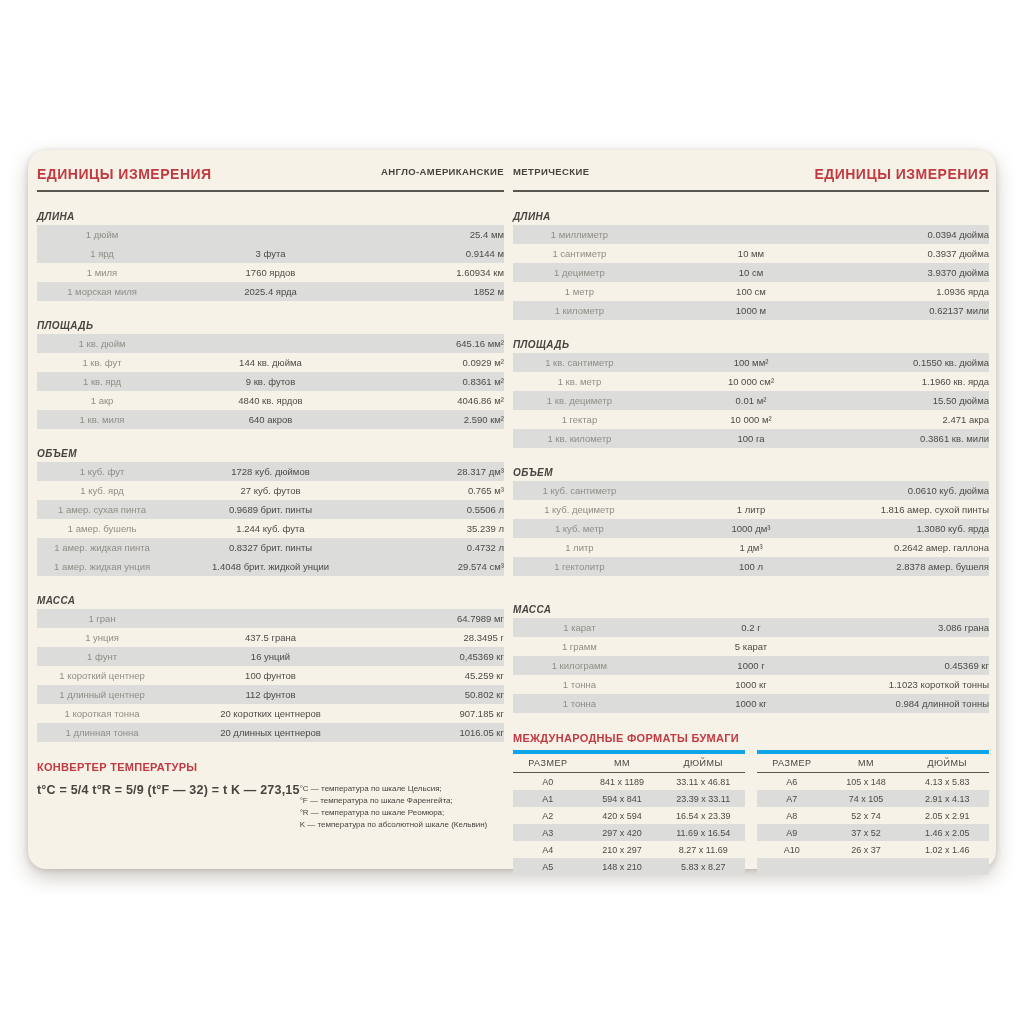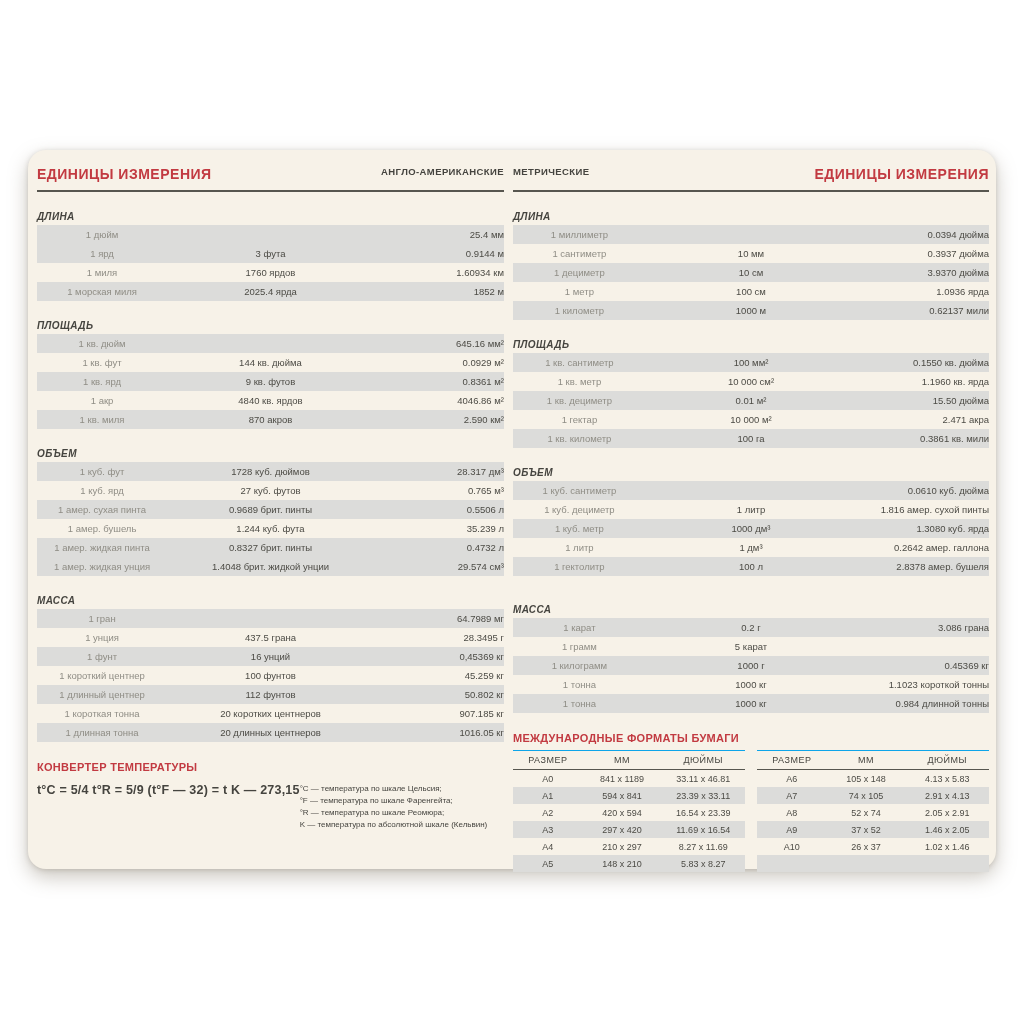--- a/index.html
+++ b/index.html
@@ -52,21 +52,21 @@
   .temp-notes { margin-left:auto; width:48%; font-size:8px; line-height:12px; color:#45443f; }
 
   .paper-tables { display:flex; gap:12px; margin-top:6px; }
   .ptable { width:232px; }
   .prow {
     display:grid; grid-template-columns:30% 34% 36%;
     height:17px; align-items:center; text-align:center;
     font-size:9px; color:#4c4b45;
   }
   .prow.phead {
-    height:18px; border-top:1px solid #0ea5e9; border-bottom:1px solid #57564f;
+    height:18px; border-top:4px solid #0ea5e9; border-bottom:1px solid #57564f;
     color:#45443f; letter-spacing:.5px;
   }
   .prow.stripe { background:#dcdcda; }
 </style>
 </head>
 <body>
 
 <div class="page">
 
   <div class="col col-left">
@@ -117,21 +117,21 @@
             <span class="c2">9 кв. футов</span>
             <span class="c3">0.8361 м²</span>
           </div>
           <div class="urow">
             <span class="c1">1 акр</span>
             <span class="c2">4840 кв. ярдов</span>
             <span class="c3">4046.86 м²</span>
           </div>
           <div class="urow stripe">
             <span class="c1">1 кв. миля</span>
-            <span class="c2">870 акров</span>
+            <span class="c2">640 акров</span>
             <span class="c3">2.590 км²</span>
           </div>
         </div>
         <div class="sec">
           <div class="sec-title">ОБЪЕМ</div>
           <div class="urow stripe">
             <span class="c1">1 куб. фут</span>
             <span class="c2">1728 куб. дюймов</span>
             <span class="c3">28.317 дм³</span>
           </div>

